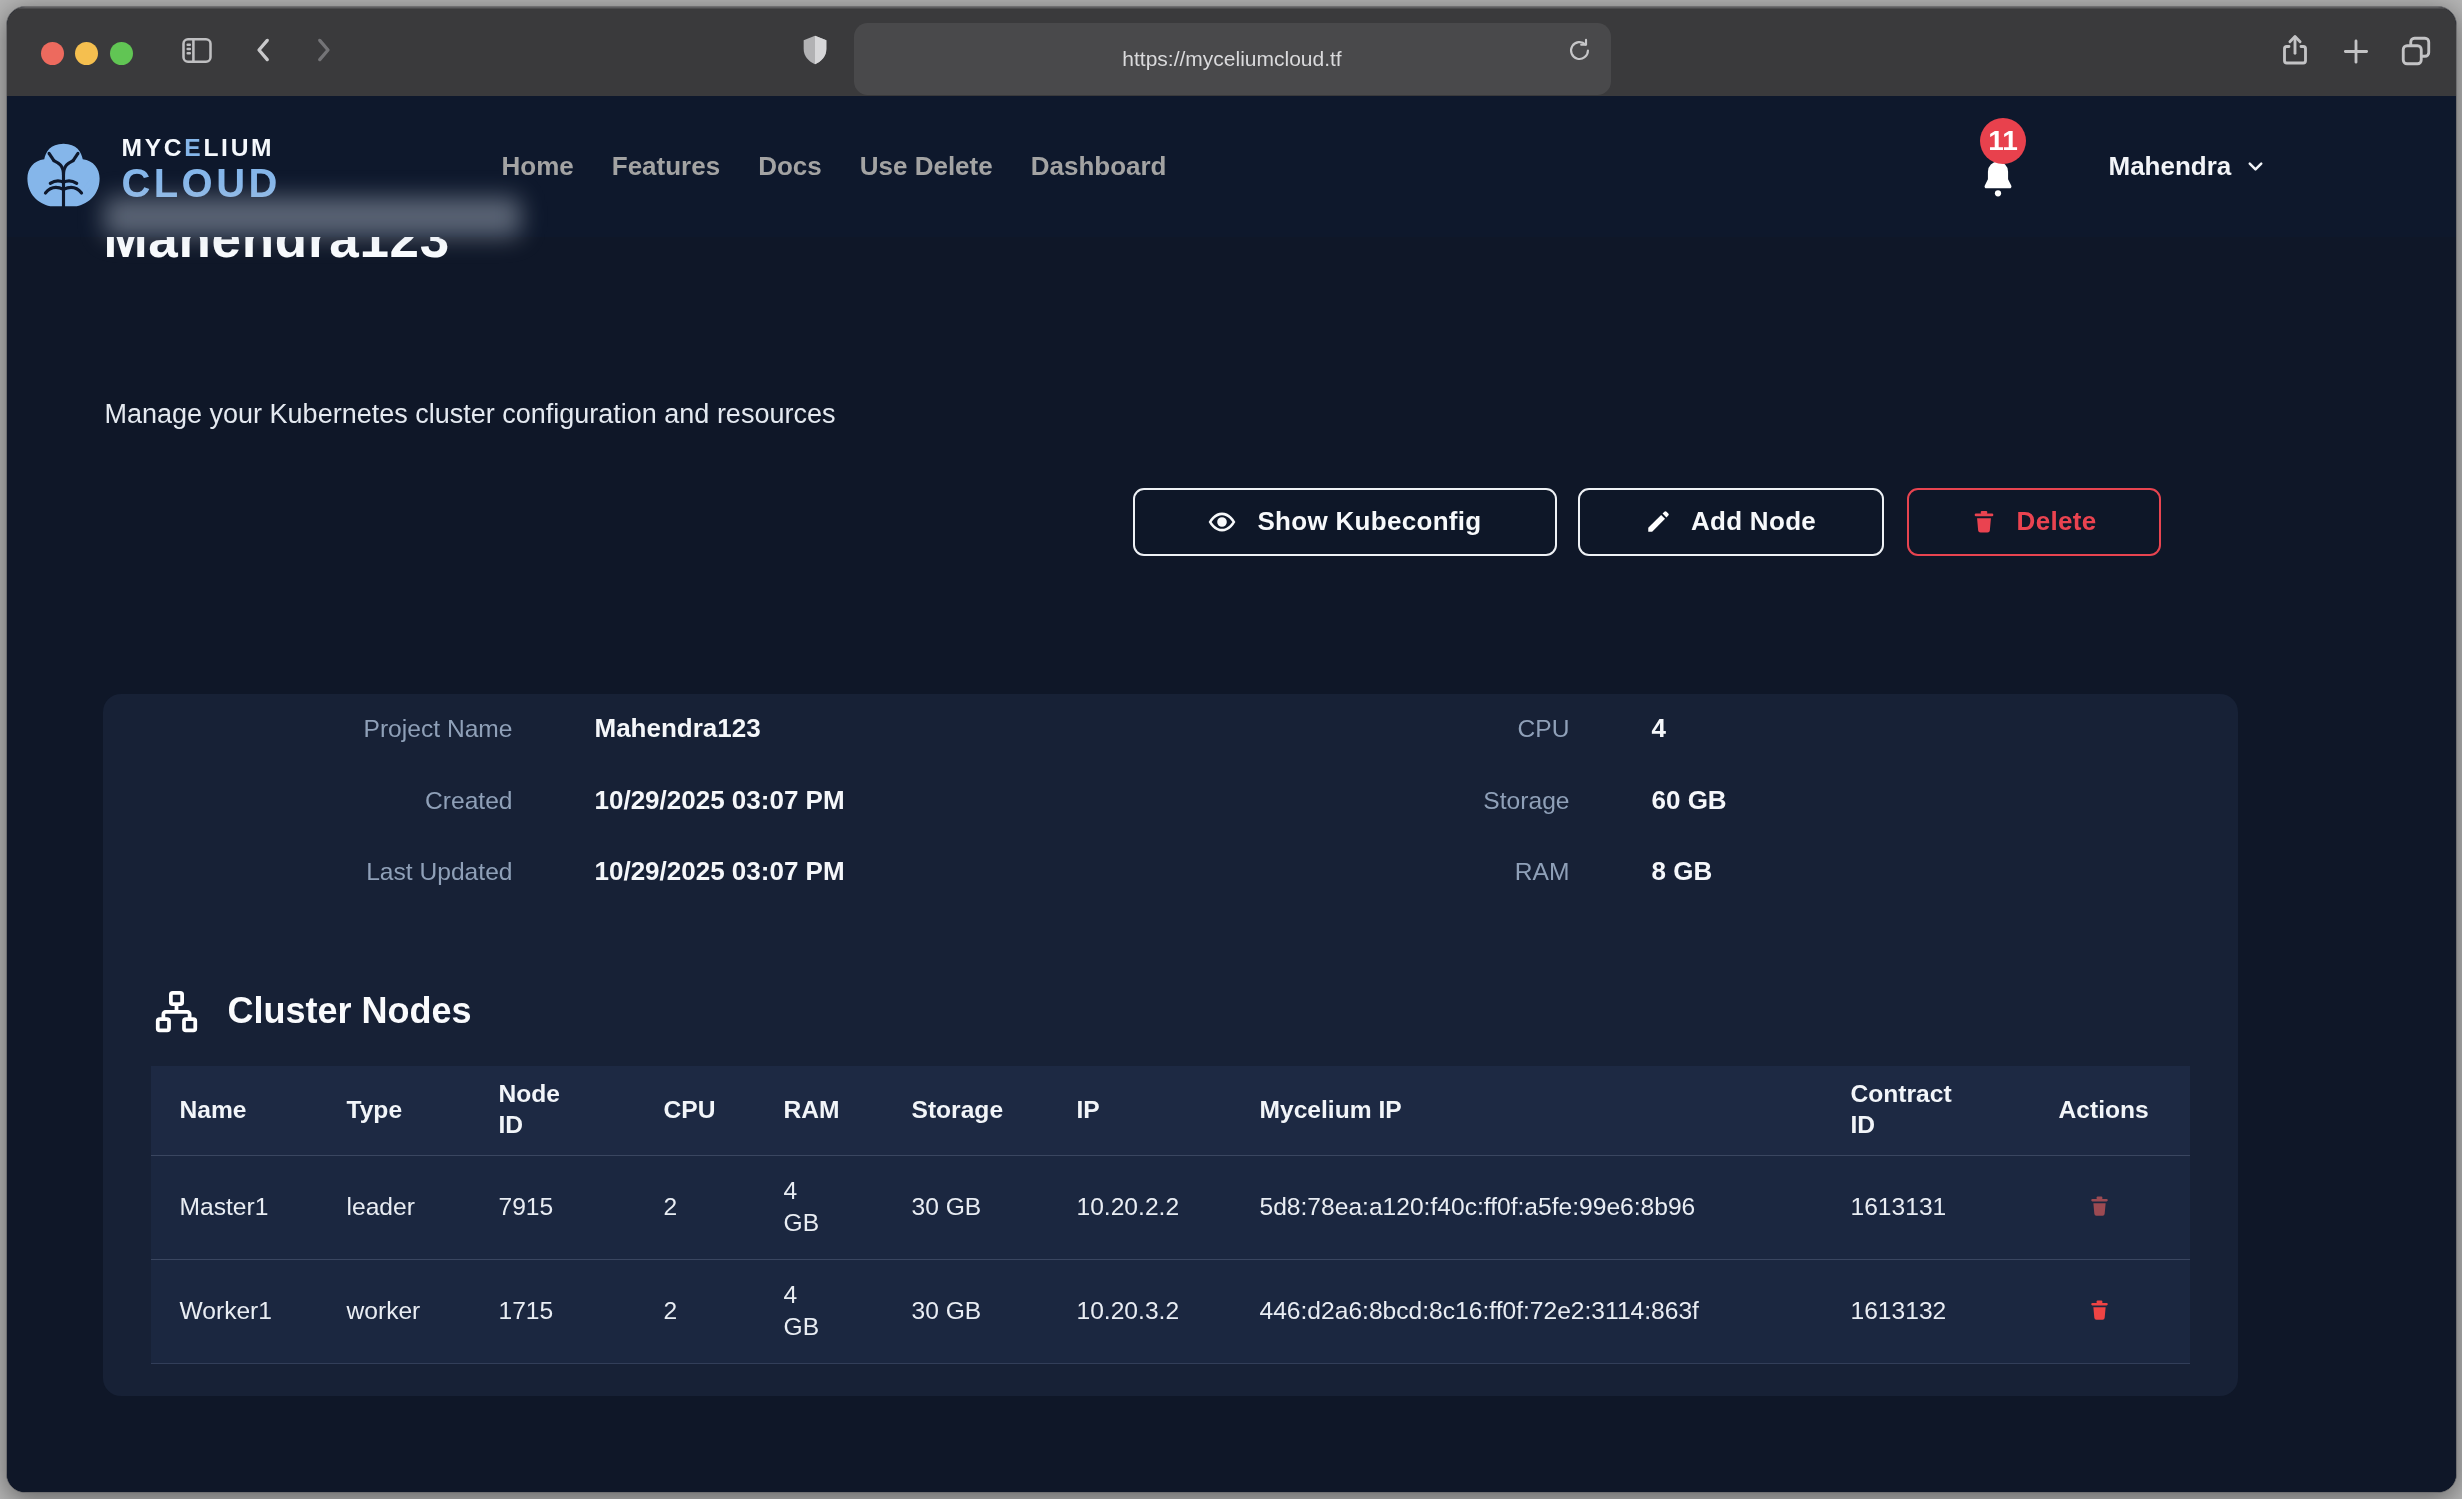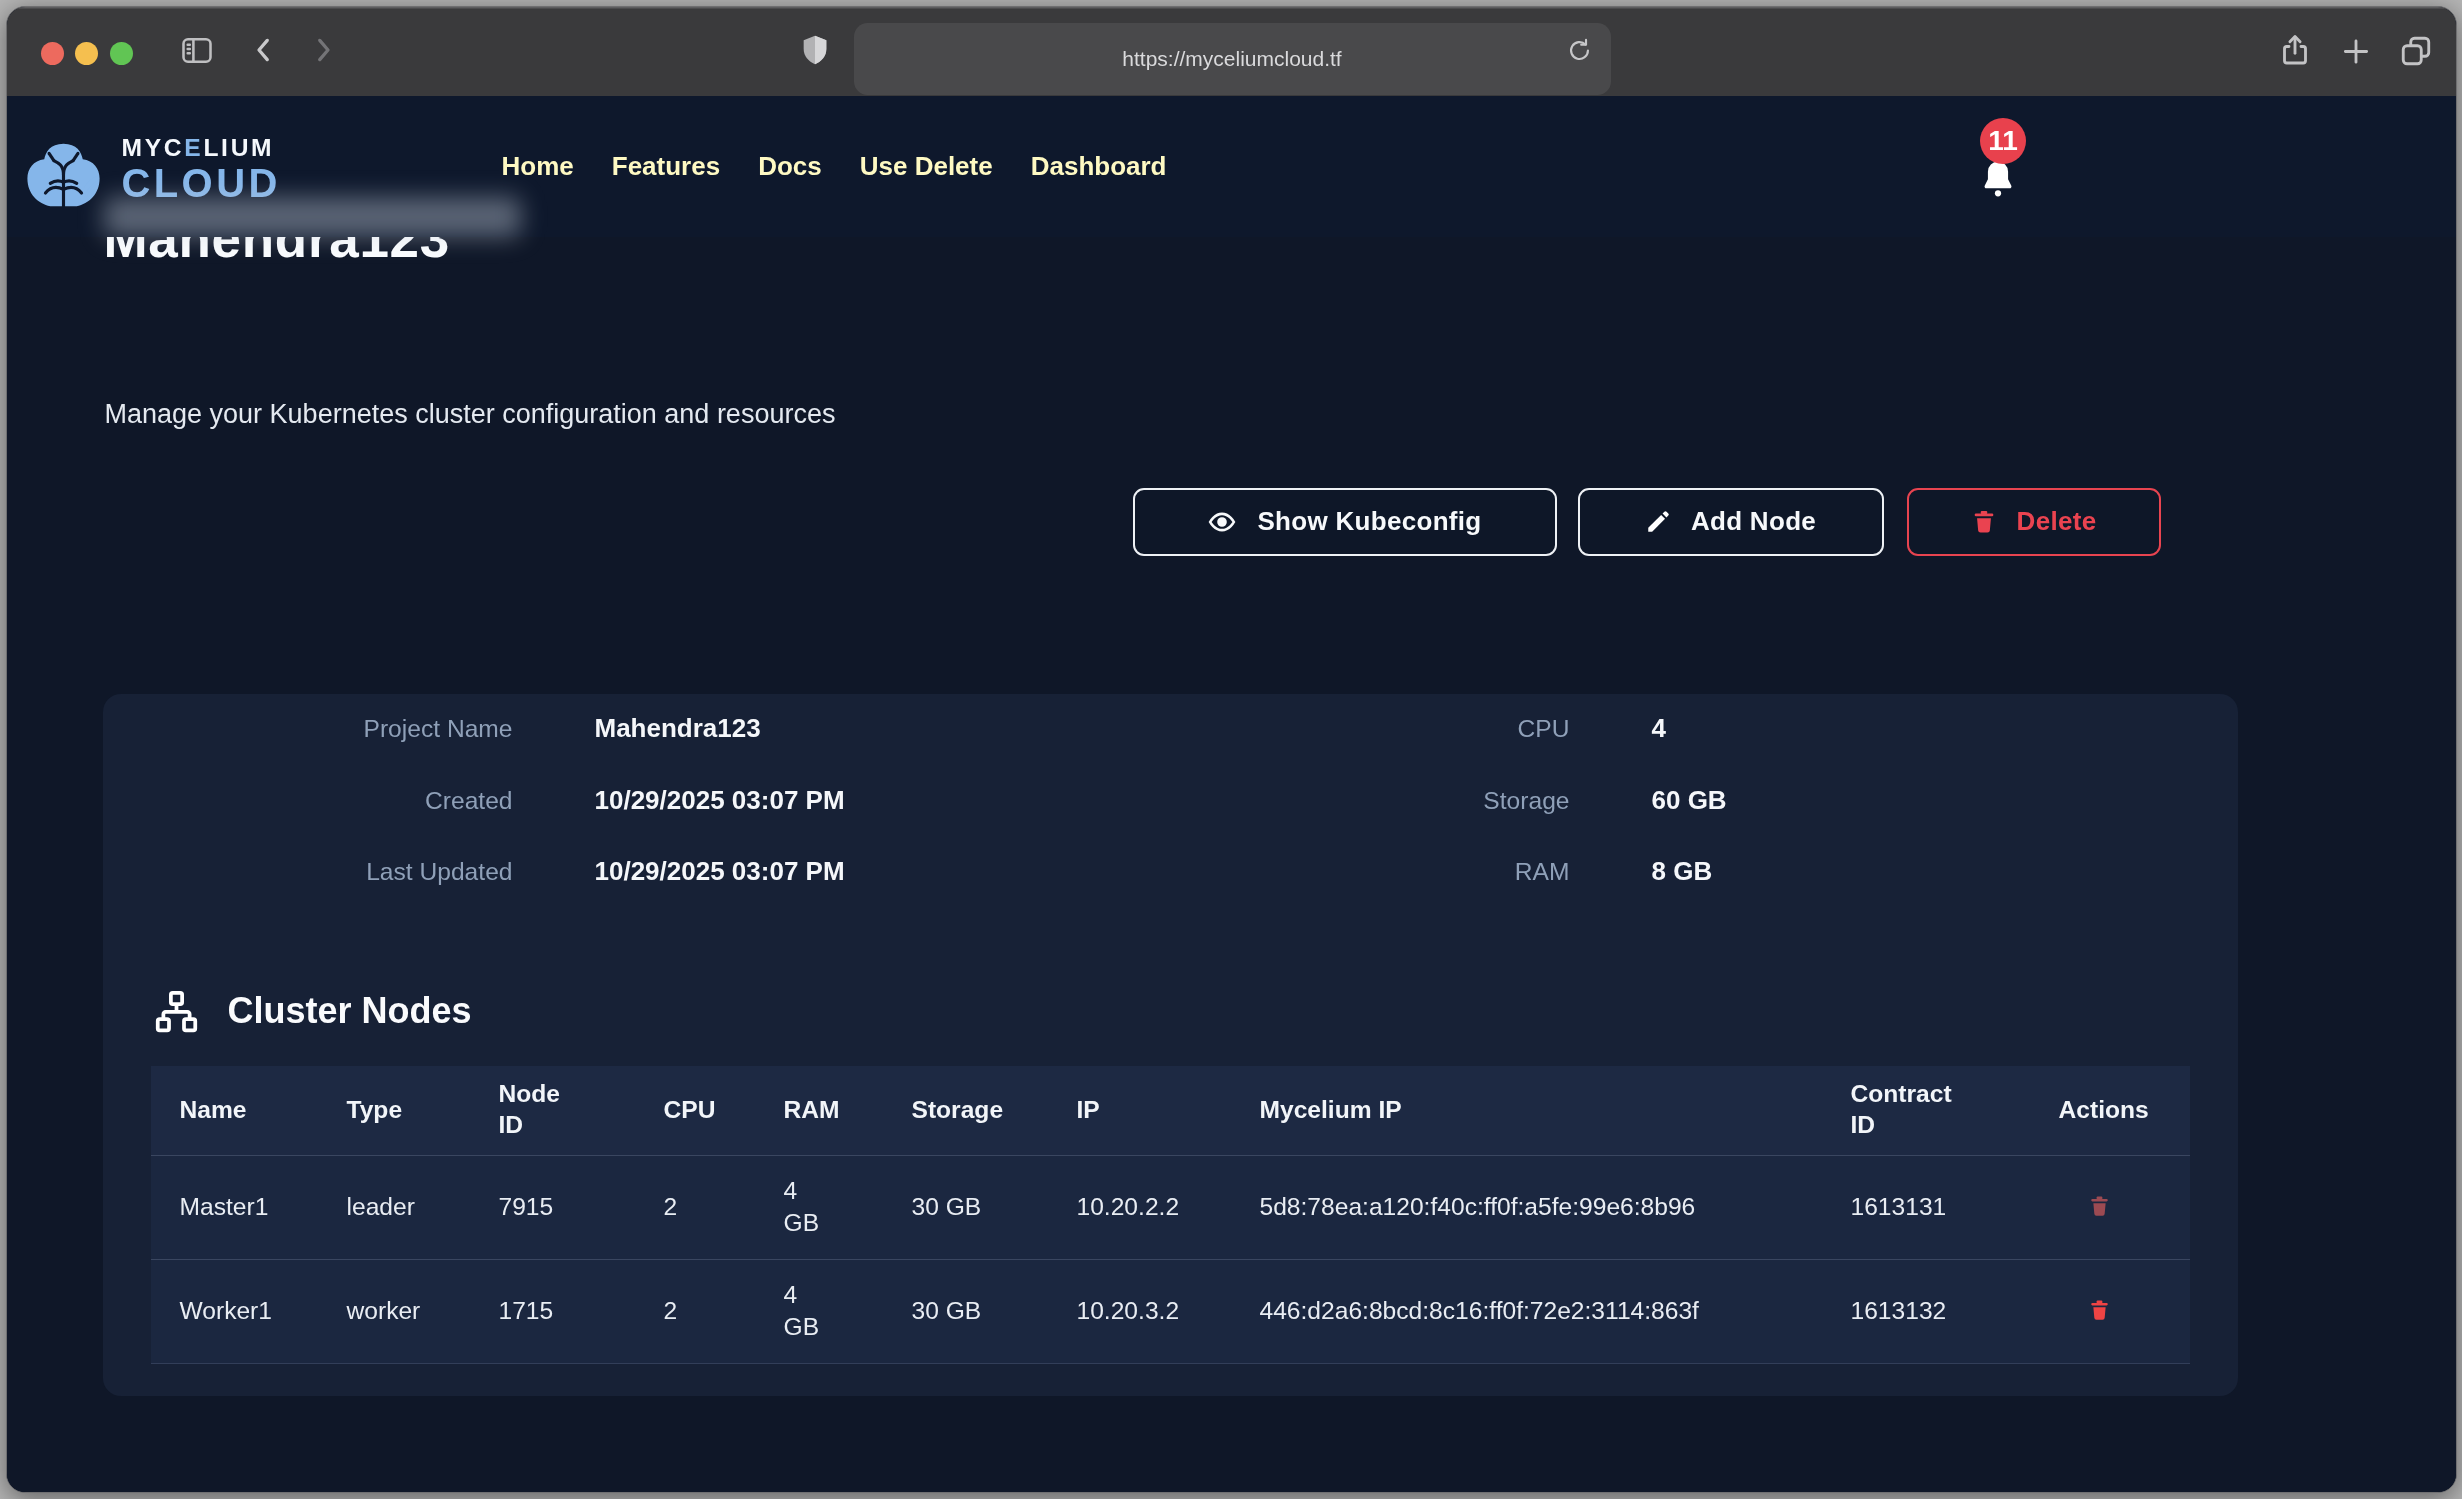--- a/index.html
+++ b/index.html
@@ -23,21 +23,21 @@
   .reload{position:absolute;right:18px;top:13.7px;color:#c6c6c8;}
   
   .site{position:absolute;left:0;top:89px;width:100%;height:1398px;background:#0f1728;}
   .nav{position:absolute;left:0;top:0;width:100%;height:141px;background:#0e182c;z-index:5;}
   .logo-ic{position:absolute;left:18.5px;top:45px;}
   .brand{position:absolute;left:115px;top:40px;line-height:1;}
   .brand .l1{font-size:24.6px;font-weight:800;letter-spacing:2.7px;color:#f5f8fc;}
   .brand .l1 .e{color:#85b6ea;}
   .brand .l2{font-size:40px;font-weight:800;letter-spacing:3.4px;color:#85b6ea;margin-top:2.7px;}
   .nav-links{position:absolute;left:495px;top:0;height:141px;display:flex;align-items:center;gap:38px;}
-  .nav-link{font-size:26px;font-weight:600;color:#fef9c3;cursor:pointer;}
+  .nav-link{font-size:26px;font-weight:600;color:#a3a3a3;cursor:pointer;}
   .bell-wrap{position:absolute;left:1964px;top:0;width:82px;height:141px;}
   .bell{position:absolute;left:5.5px;top:59px;color:#ffffff;}
   .badge{position:absolute;left:9.6px;top:22px;width:46px;height:46px;border-radius:50%;
     background:#e8414d;color:#fff;font-size:28px;font-weight:700;display:flex;
     align-items:center;justify-content:center;z-index:2;}
   .user{position:absolute;left:2102px;top:0;height:141px;display:flex;align-items:center;gap:12.3px;
     color:#f2f4f8;font-size:26px;font-weight:600;cursor:pointer;}
   .smear{position:absolute;left:97px;top:101px;width:417px;height:40px;border-radius:9.6px;
     background:rgba(198,207,220,.42);filter:blur(11.6px);}
   
@@ -183,20 +183,26 @@
       <div class="bell-wrap">
         <span class="badge">11</span>
         <span class="bell">
           <svg width="44" height="48" viewBox="0 0 24 24" fill="currentColor">
             <path d="M12 2.5a5.5 5.5 0 0 0-5.5 5.5v4.2L4.8 15.6a1 1 0 0 0 .9 1.5h12.6a1 1 0 0 0 .9-1.5l-1.7-3.4V8A5.5 5.5 0 0 0 12 2.5Z"></path>
             <circle cx="12" cy="19.8" r="1.7"></circle>
           </svg>
         </span>
       </div>
 
+      <div class="user">
+        <span>Mahendra</span>
+        <svg width="23" height="23" viewBox="0 0 24 24" fill="none" stroke="#f2f4f8" stroke-width="2.6" stroke-linecap="round" stroke-linejoin="round">
+          <polyline points="6,9 12,15 18,9"></polyline>
+        </svg>
+      </div>
 
       <div class="smear"></div>
     </div>
 
     <div class="title-clip">
       <h1>Mahendra123</h1>
     </div>
     <div class="subtitle">Manage your Kubernetes cluster configuration and resources</div>
 
     <button class="btn kube">

